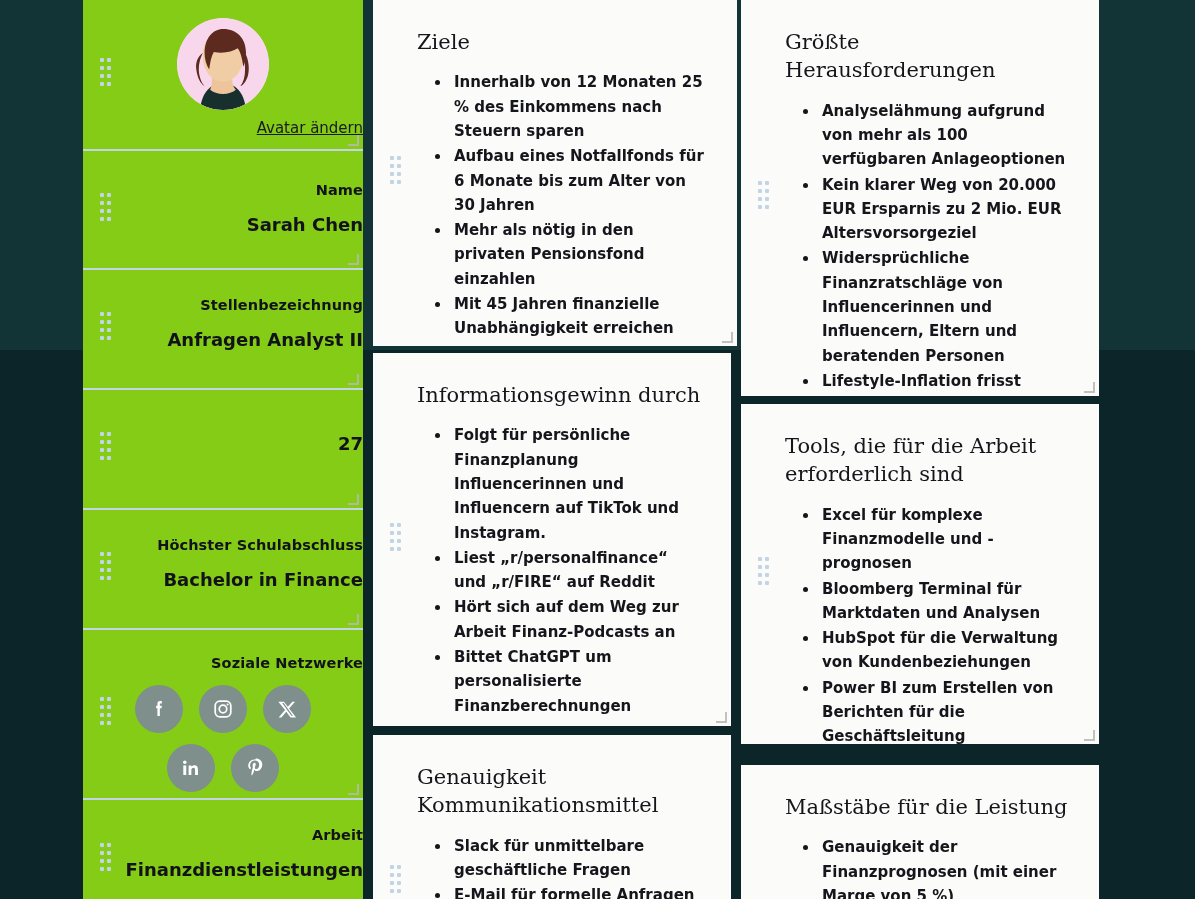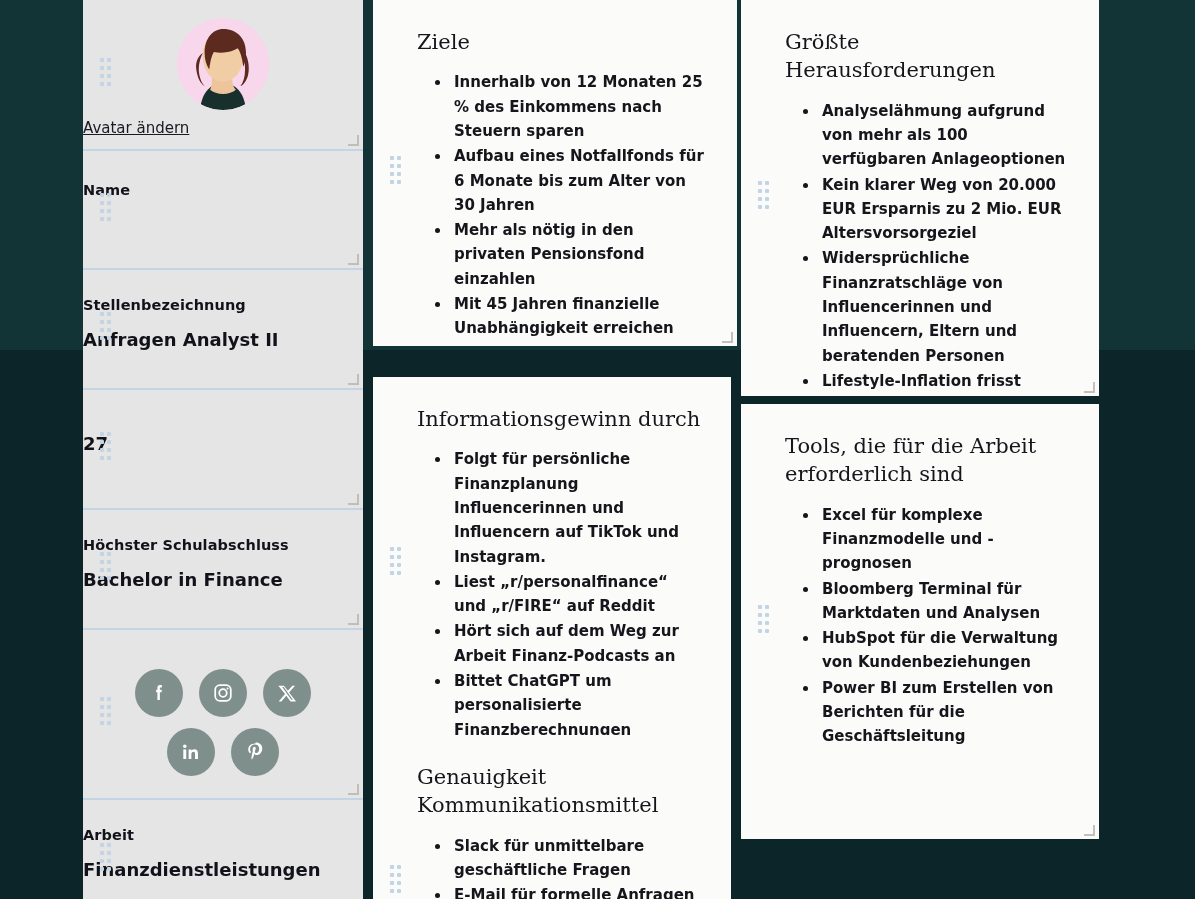--- a/index.html
+++ b/index.html
@@ -50,22 +50,22 @@
 
   
   .profile-col{
     position:absolute;left:83px;top:0;width:280px;
     background:#fbfbf9;
   }
   .pcell{
     position:relative;
     box-sizing:border-box;
     border-bottom:2px solid #c3d4e4;
-    background:#e5e5e5;
-    text-align:left;
+    background:#84cc16;
+    text-align:right;
   }
   .pcell:last-child{border-bottom:none;}
   .p-label{
     font-size:14.5px;font-weight:700;color:#12121a;letter-spacing:.1px;
   }
   .p-value{
     font-size:18px;font-weight:700;color:#12121a;margin-top:16px;
   }
   .avatar-wrap{padding-top:18px;}
   .avatar{
@@ -152,20 +152,21 @@
         <i></i>
           <i></i>
           <i></i>
           <i></i>
           <i></i>
           <i></i>
           <i></i>
           <i></i>
       </div>
       <div class="p-label">Name</div>
+      <div class="p-value">Sarah Chen</div>
       <div class="resize-handle"></div>
     </div>
 
     <div class="pcell" style="height:120px;padding-top:27px;">
       <div class="drag-handle">
         <i></i>
           <i></i>
           <i></i>
           <i></i>
           <i></i>
@@ -213,20 +214,21 @@
       <div class="drag-handle">
         <i></i>
           <i></i>
           <i></i>
           <i></i>
           <i></i>
           <i></i>
           <i></i>
           <i></i>
       </div>
+      <div class="p-label">Soziale Netzwerke</div>
 
       <div class="social-row">
         <span class="sbtn">
           <svg width="22" height="22" viewBox="0 0 24 24" fill="#ffffff">
               <path d="M15.1 8.4h-2.2V7c0-.7.4-.9.8-.9h1.4V3.3h-2c-2.3 0-2.8 1.7-2.8 2.8v2.3H8.9v2.9h1.4v8.4h2.6v-8.4h1.9z"></path>
             </svg>
         </span>
         <span class="sbtn">
           <svg width="22" height="22" viewBox="0 0 24 24" fill="none" stroke="#ffffff" stroke-width="1.9">
               <rect x="3.5" y="3.5" width="17" height="17" rx="5"></rect>
@@ -292,21 +294,21 @@
       <ul class="c-list">
         <li>Innerhalb von 12 Monaten 25 % des Einkommens nach Steuern sparen</li>
         <li>Aufbau eines Notfallfonds für 6 Monate bis zum Alter von 30 Jahren</li>
         <li>Mehr als nötig in den privaten Pensionsfond einzahlen</li>
         <li>Mit 45 Jahren finanzielle Unabhängigkeit erreichen</li>
       </ul>
     </div>
     <div class="resize-handle"></div>
   </div>
 
-  <div class="card" style="left:373px;top:353px;width:358px;height:373px;margin-top:24px;">
+  <div class="card" style="left:373px;top:353px;width:358px;height:373px;">
     <div class="drag-handle">
       <i></i>
         <i></i>
         <i></i>
         <i></i>
         <i></i>
         <i></i>
         <i></i>
         <i></i>
     </div>
@@ -358,21 +360,21 @@
       <ul class="c-list">
         <li>Analyselähmung aufgrund von mehr als 100 verfügbaren Anlageoptionen</li>
         <li>Kein klarer Weg von 20.000 EUR Ersparnis zu 2 Mio. EUR Altersvorsorgeziel</li>
         <li>Widersprüchliche Finanzratschläge von Influencerinnen und Influencern, Eltern und beratenden Personen</li>
         <li>Lifestyle-Inflation frisst potenzielle Ersparnisse</li>
       </ul>
     </div>
     <div class="resize-handle"></div>
   </div>
 
-  <div class="card" style="left:741px;top:404px;width:358px;height:435px;">
+  <div class="card" style="left:741px;top:404px;width:358px;height:340px;">
     <div class="drag-handle">
       <i></i>
         <i></i>
         <i></i>
         <i></i>
         <i></i>
         <i></i>
         <i></i>
         <i></i>
     </div>
@@ -381,14 +383,22 @@
       <ul class="c-list">
         <li>Excel für komplexe Finanzmodelle und -prognosen</li>
         <li>Bloomberg Terminal für Marktdaten und Analysen</li>
         <li>HubSpot für die Verwaltung von Kundenbeziehungen</li>
         <li>Power BI zum Erstellen von Berichten für die Geschäftsleitung</li>
       </ul>
     </div>
     <div class="resize-handle"></div>
   </div>
 
+  <div class="card" style="left:741px;top:765px;width:358px;height:134px;">
+    <div class="card-inner">
+      <h2 class="c-title">Maßstäbe für die Leistung</h2>
+      <ul class="c-list">
+        <li>Genauigkeit der Finanzprognosen (mit einer Marge von 5 %)</li>
+      </ul>
+    </div>
+  </div>
 
 </div>
 
 </body></html>

